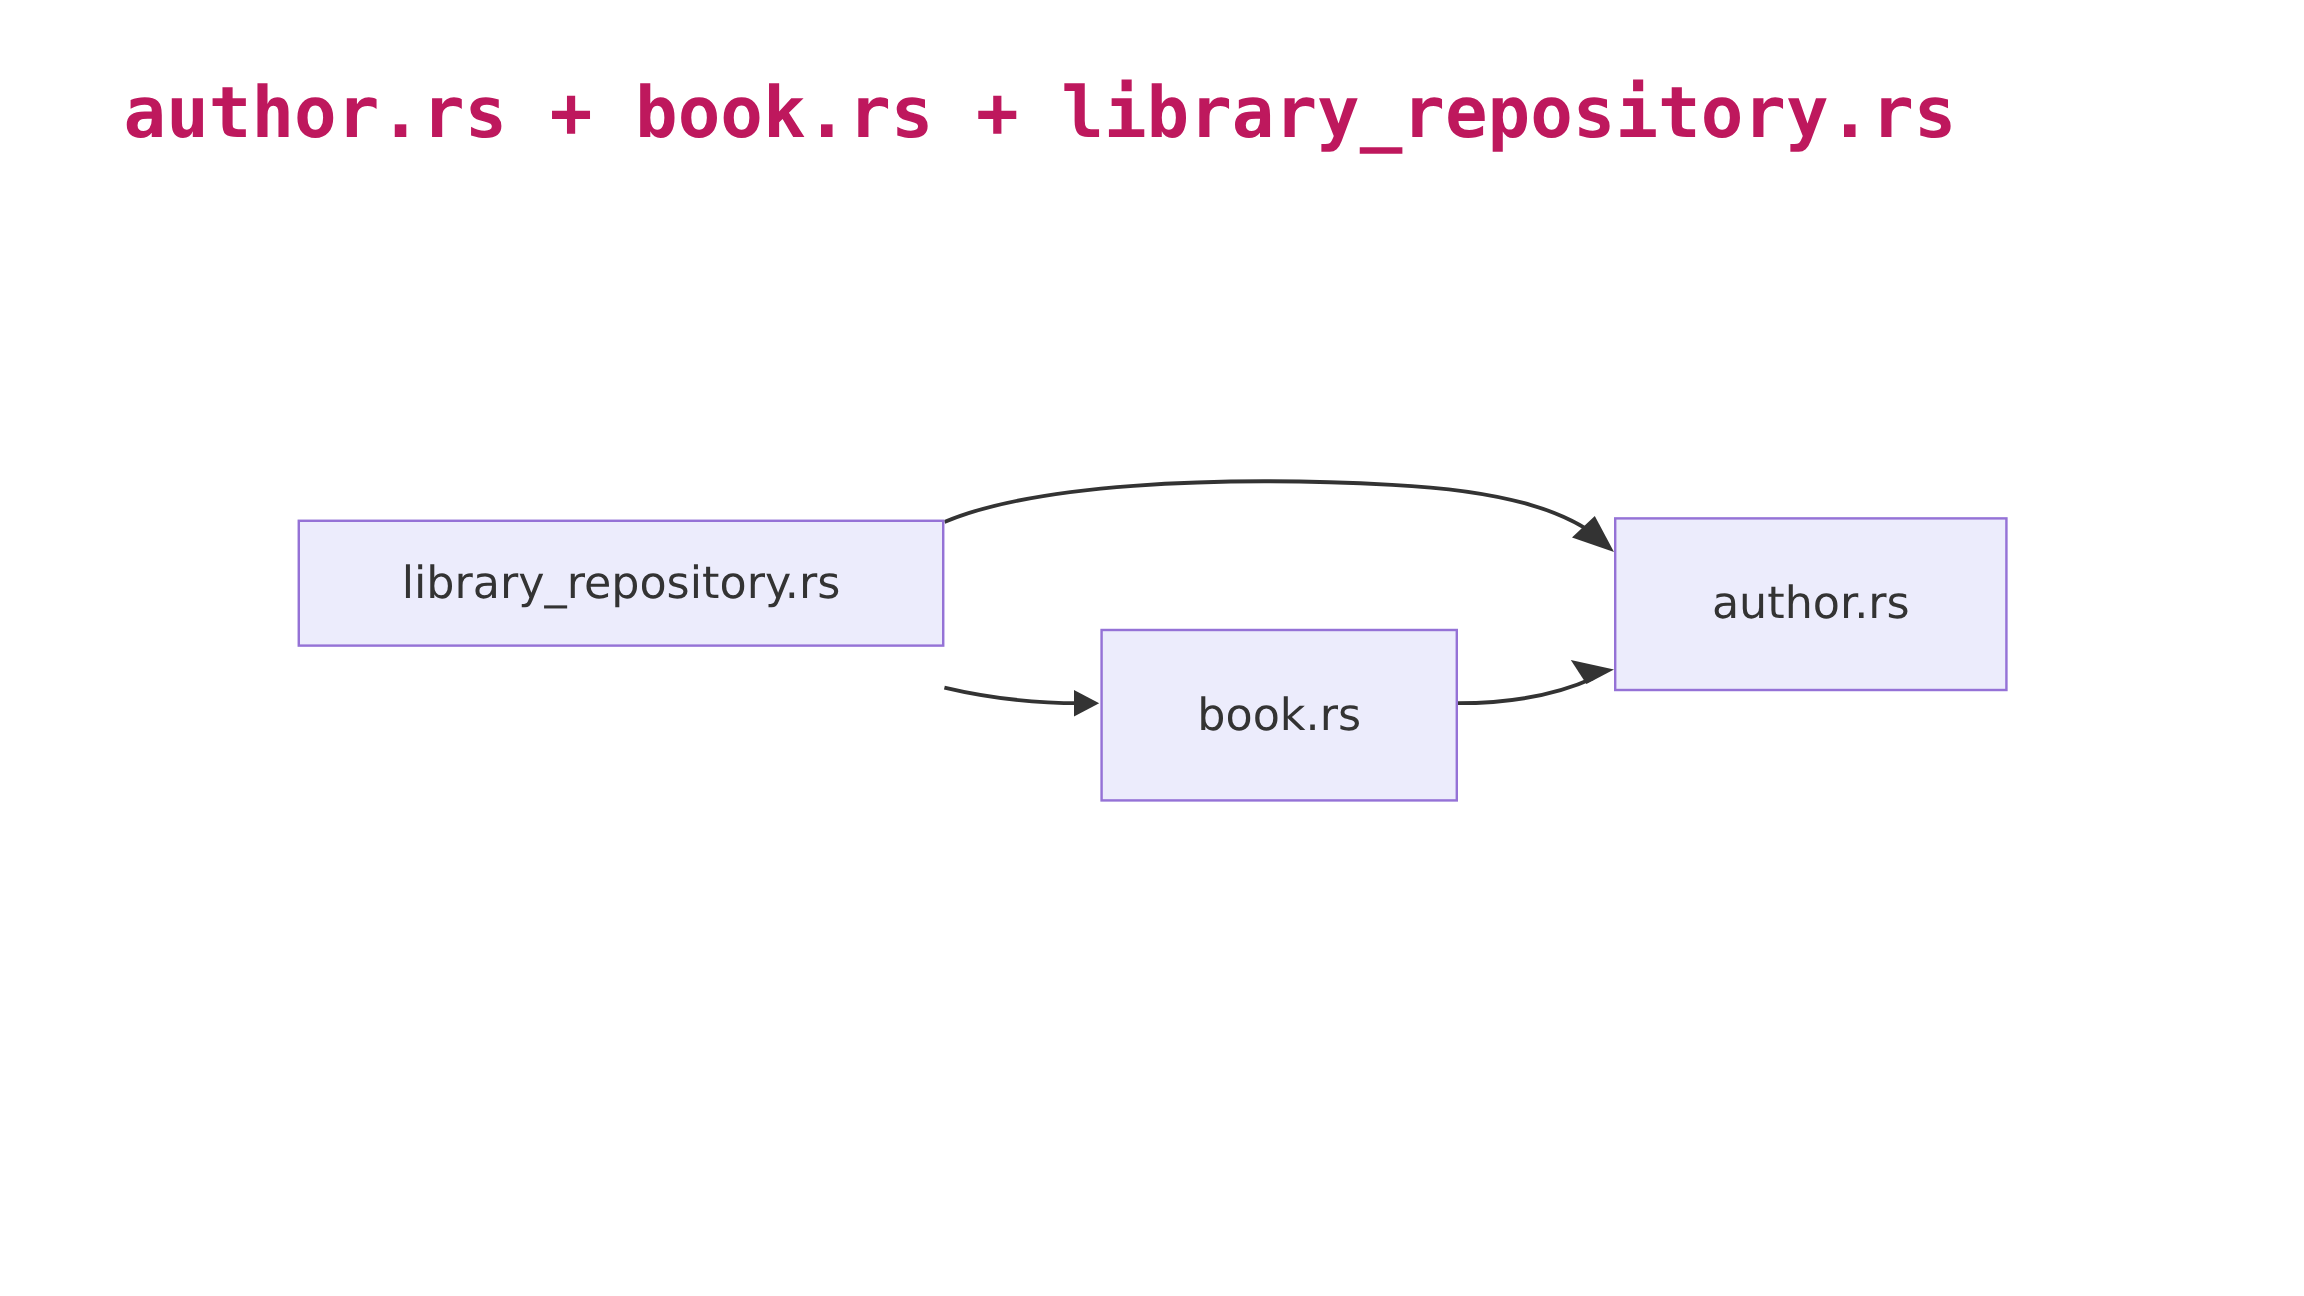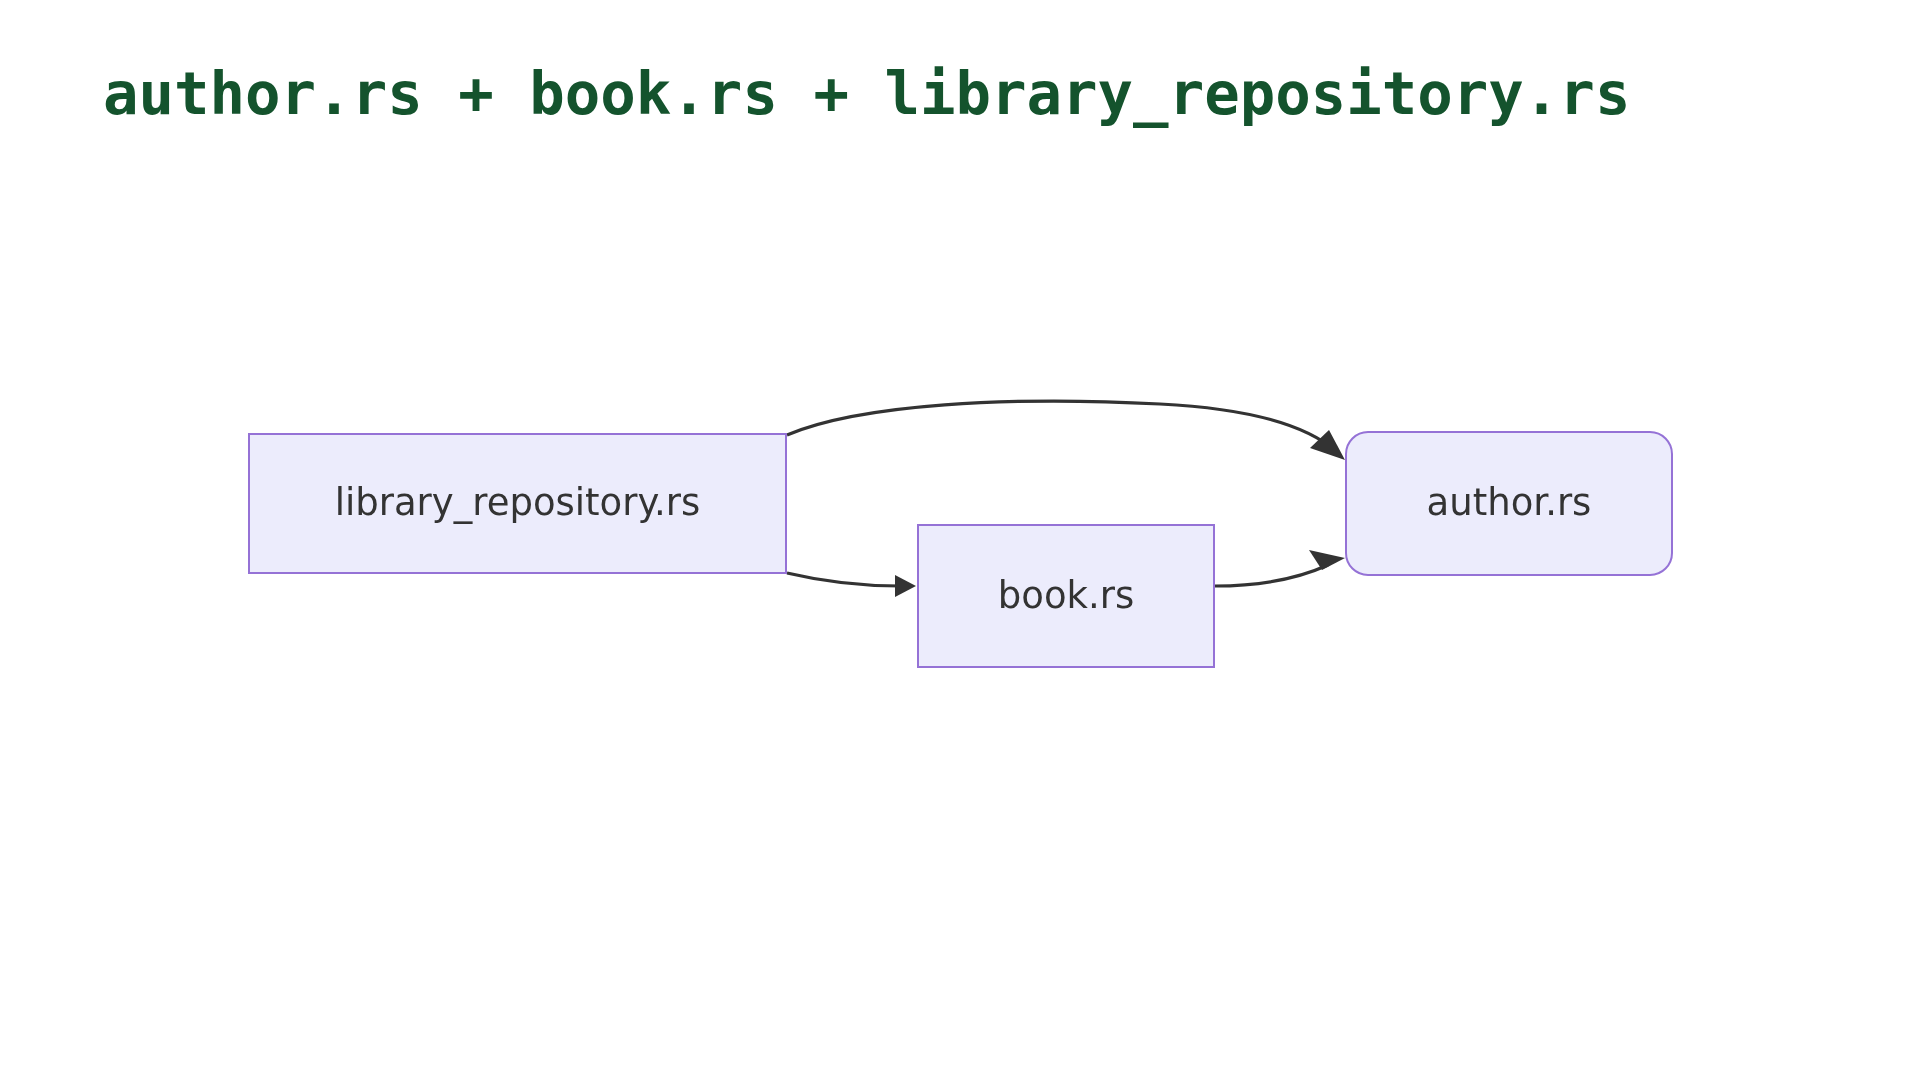--- a/index.html
+++ b/index.html
@@ -18,21 +18,21 @@
   }
   #diagram-title {
     position: absolute;
     left: 103px;
     top: 64px;
     font-family: "DejaVu Sans Mono", "Liberation Mono", monospace;
     font-weight: bold;
     font-size: 59px;
     line-height: 1.0;
     letter-spacing: 0px;
-    color: #14532d;
+    color: #be185d;
     white-space: pre;
   }
   #graph-layer {
     position: absolute;
     left: 0;
     top: 0;
     width: 1920px;
     height: 1080px;
   }
   .node-box {
@@ -48,35 +48,34 @@
     font-family: "DejaVu Sans", "Liberation Sans", sans-serif;
     font-size: 37px;
     color: #333333;
     line-height: 1.1;
     white-space: nowrap;
   }
   #node-library_repository {
     left: 248px;
     top: 433px;
     width: 539px;
-    height: 141px;
+    height: 106px;
   }
   #node-book {
     left: 917px;
     top: 512px;
     width: 298px;
     height: 144px;
     margin-top: 12px;
   }
   #node-author {
     left: 1345px;
     top: 431px;
     width: 328px;
     height: 145px;
-    border-radius: 23px;
   }
   .edge-path {
     fill: none;
     stroke: #333333;
     stroke-width: 3.2px;
   }
   .edge-head {
     fill: #333333;
     stroke: none;
   }

